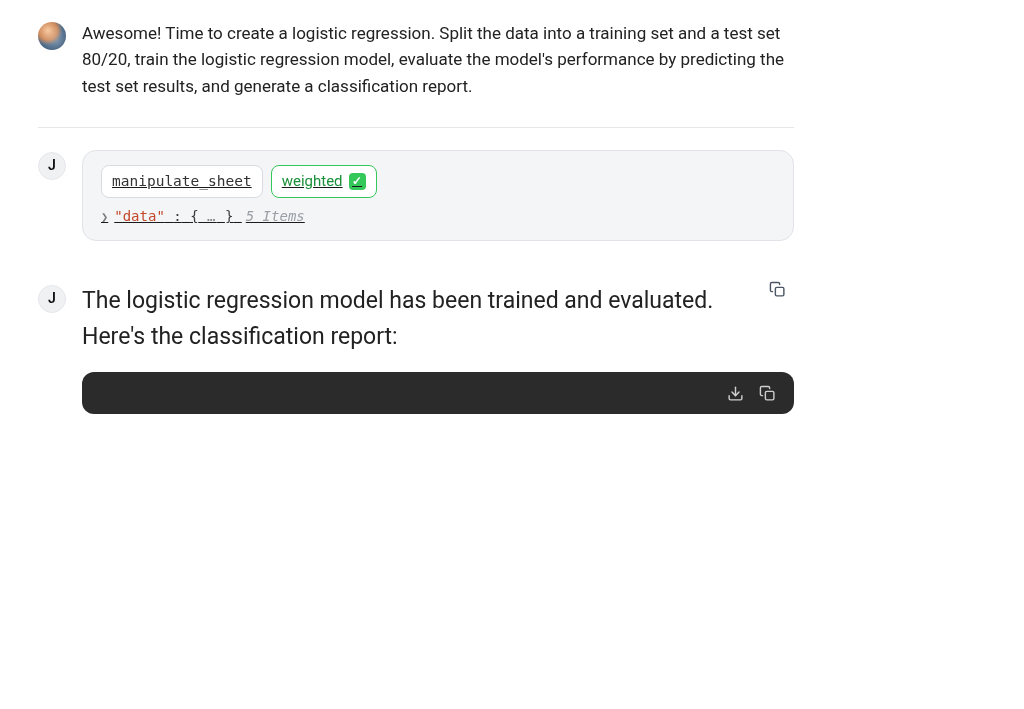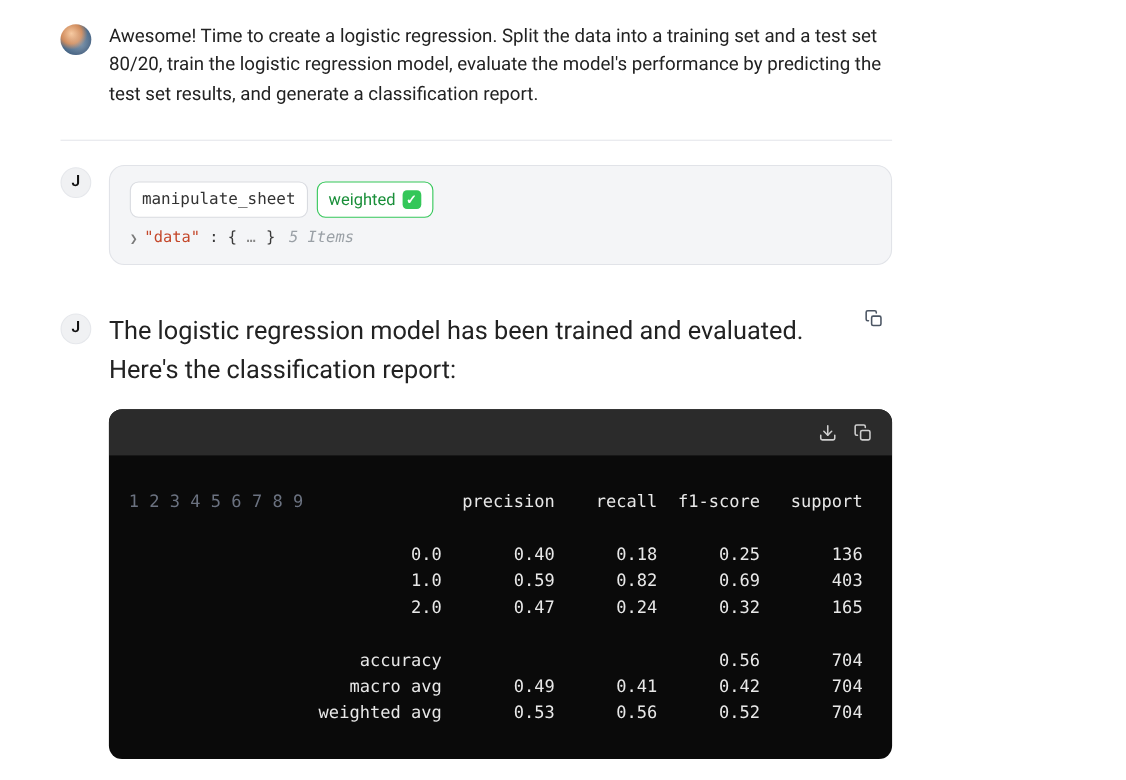--- a/index.html
+++ b/index.html
@@ -27,21 +27,20 @@
     background: var(--bg);
     color: var(--text);
     font-size: 16px;
     line-height: 1.55;
   }
   .container {
     width: 832px;
     padding-left: 38px;
     padding-right: 38px;
     padding-top: 20px;
-    margin-left: 17px;
   }
   .message {
     display: flex;
     align-items: flex-start;
     gap: 16px;
   }
   .avatar {
     width: 28px;
     height: 28px;
     border-radius: 50%;
@@ -81,20 +80,21 @@
     border: none;
     border-top: 1px solid var(--border);
     margin: 28px 0 22px 0;
   }
   
   .tool-block {
     background: var(--tool-bg);
     border: 1px solid var(--tool-border);
     border-radius: 14px;
     padding: 14px 18px 12px 18px;
+    text-decoration: underline;
   }
   .tool-header {
     display: flex;
     align-items: center;
     gap: 8px;
   }
   .chip {
     display: inline-flex;
     align-items: center;
     gap: 6px;
@@ -279,37 +279,17 @@
                 <line x1="12" y1="15" x2="12" y2="3"></line>
               </svg>
           </span>
           <span class="ic">
             <svg width="17" height="17" viewBox="0 0 24 24" fill="none" stroke="currentColor" stroke-width="2" stroke-linecap="round" stroke-linejoin="round">
                 <rect x="9" y="9" width="12" height="12" rx="2"></rect>
                 <path d="M5 15H4a2 2 0 0 1-2-2V4a2 2 0 0 1 2-2h9a2 2 0 0 1 2 2v1"></path>
               </svg>
           </span>
         </div>
-        <div class="code-body">
-          <div class="gutter" id="gutter">1
-2
-3
-4
-5
-6
-7
-8
-9</div>
-          <pre class="code-pre" id="code-pre">              precision    recall  f1-score   support
-
-         0.0       0.40      0.18      0.25       136
-         1.0       0.59      0.82      0.69       403
-         2.0       0.47      0.24      0.32       165
-
-    accuracy                           0.56       704
-   macro avg       0.49      0.41      0.42       704
-weighted avg       0.53      0.56      0.52       704</pre>
-        </div>
       </div>
     </div>
   </div>
 
 </div>
 
 </body></html>

